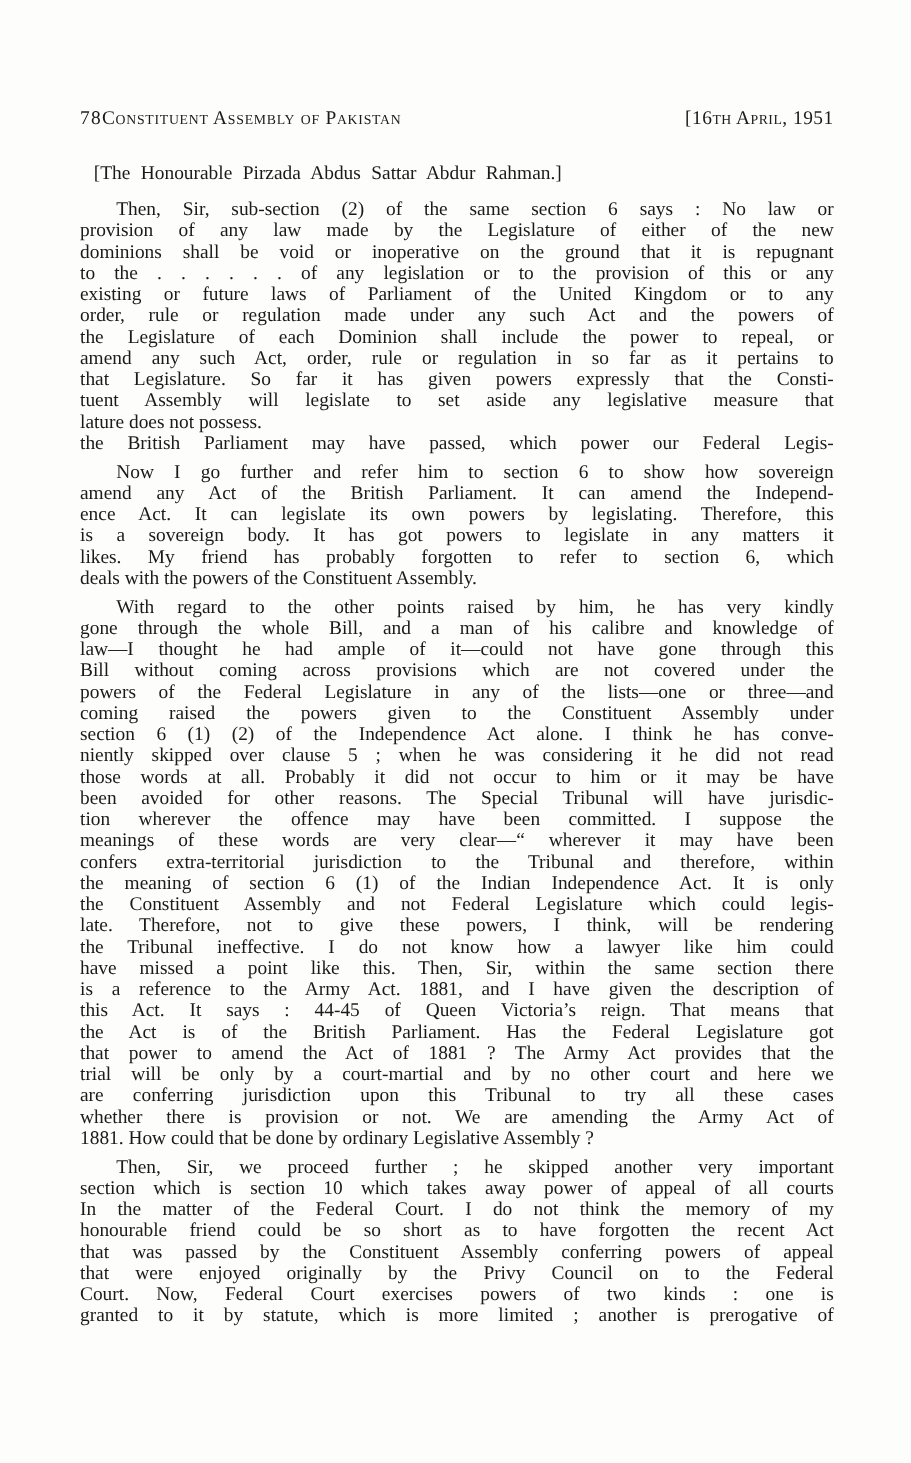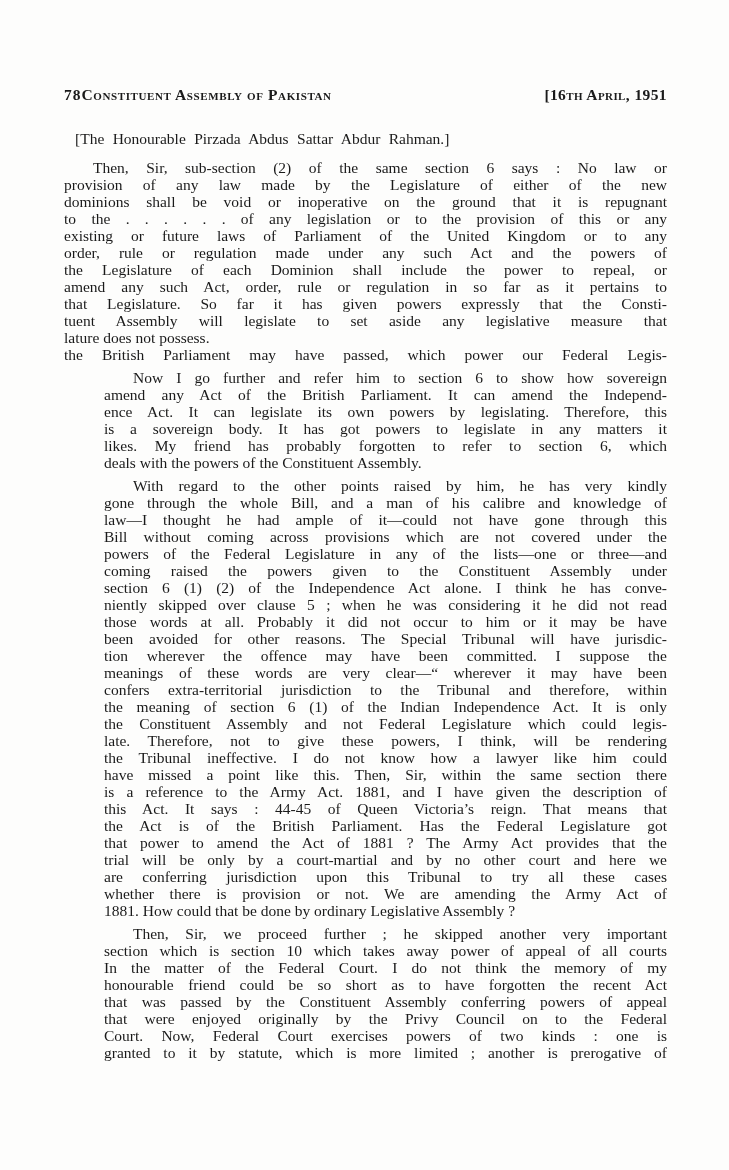--- a/index.html
+++ b/index.html
@@ -15,21 +15,21 @@
     color: #1a1a1a;
     font-family: "Liberation Serif", "DejaVu Serif", serif;
     box-sizing: border-box;
     padding: 86px 62px 0 64px;
     overflow: hidden;
   }
   .header {
     display: flex;
     align-items: baseline;
     font-size: 15.5px;
-    font-weight: 700;
+    font-weight: 400;
     white-space: nowrap;
   }
   .page-number {
     letter-spacing: 1px;
   }
   .header-title {
     flex: 1;
     text-align: left;
     font-variant: small-caps;
     letter-spacing: 0.6px;
@@ -42,21 +42,21 @@
     margin-top: 26px;
     padding-left: 11px;
     font-size: 15.5px;
     word-spacing: 4.5px;
   }
   .body-text {
     margin-top: 11px;
     font-size: 15.5px;
     line-height: 17px;
   }
-  .para + .para { margin-top: 6px; margin-left: 40px; }
+  .para + .para { margin-top: 6px; }
   .line {
     text-align: justify;
     text-align-last: justify;
   }
   .line.endline {
     text-align-last: left;
   }
   .para .line:first-child { text-indent: 29px; }
 </style>
 </head>

